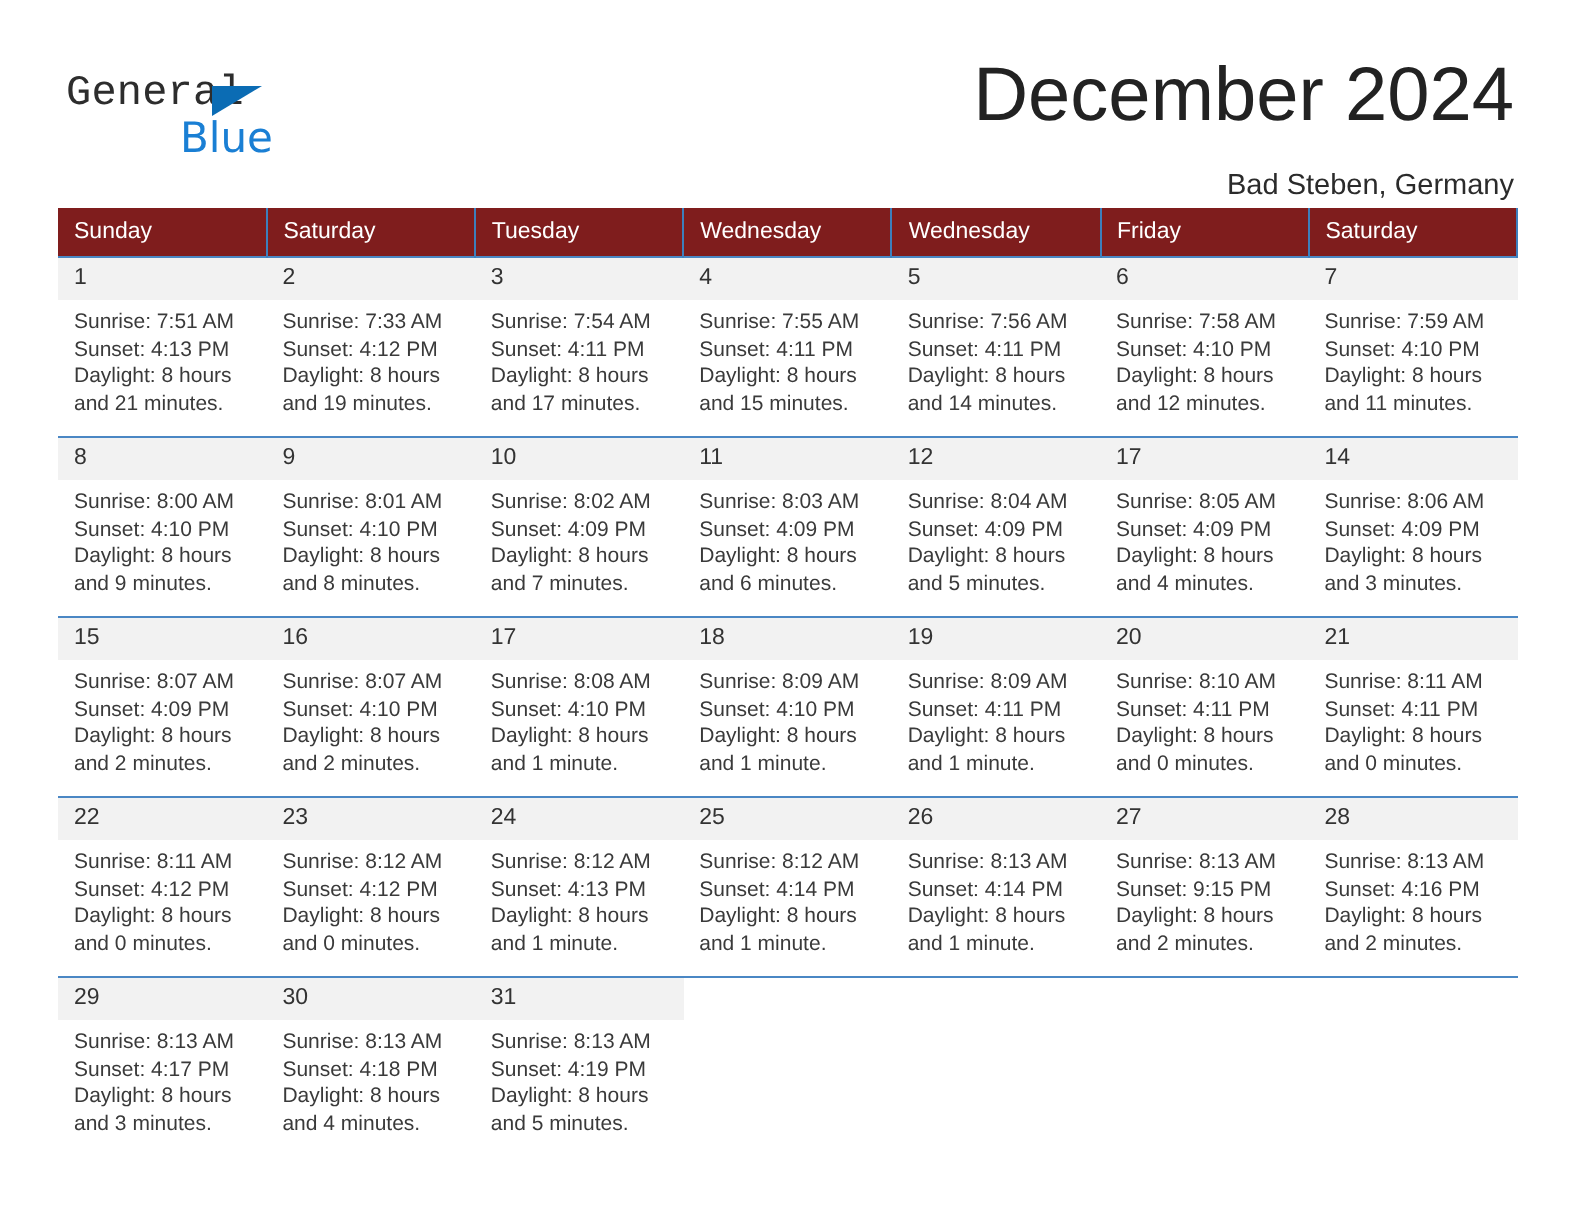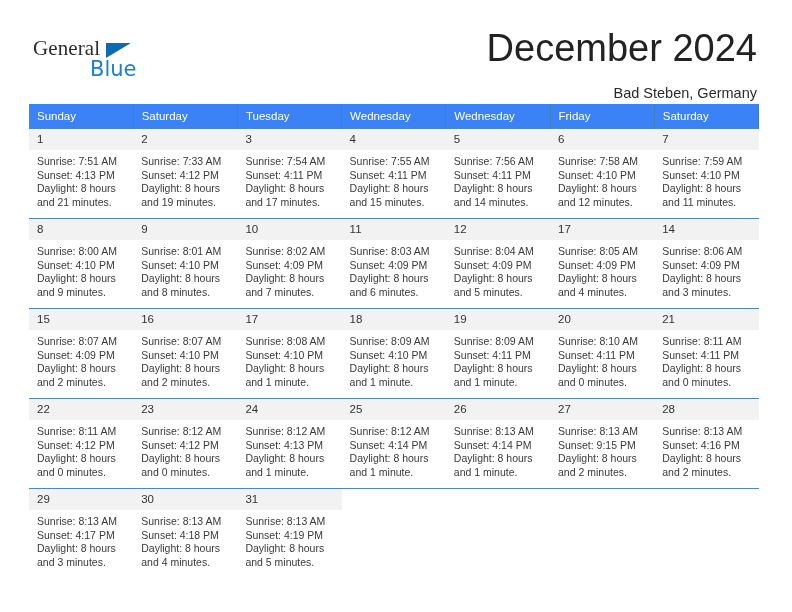--- a/index.html
+++ b/index.html
@@ -36,21 +36,21 @@
     width: 180px;
     height: 52px;
   }
   .brand-general {
     position: absolute;
     left: 0;
     top: 0;
     font-size: 21px;
     letter-spacing: .1px;
     color: #2d2d2d;
-    font-family: Liberation Serif, serif;
+    font-family: Liberation Mono, monospace;
   }
   .brand-triangle {
     position: absolute;
     left: 73px;
     top: 7px;
     width: 0;
     height: 0;
     border-left: 25px solid #0b6cb4;
     border-bottom: 15px solid transparent;
   }
@@ -87,21 +87,21 @@
   
   .calendar {
     position: absolute;
     left: 29px;
     top: 104px;
     width: 730px;
     border-collapse: collapse;
     table-layout: fixed;
   }
   .calendar th {
-    background: #3b82f6;
+    background: #7f1d1d;
     color: #ffffff;
     font-weight: normal;
     font-size: 11.5px;
     text-align: left;
     padding: 6px 0 6px 8px;
     height: 20px;
     box-sizing: border-box;
     border-right: 1px solid #3d7fbd;
   }
   .calendar td {

